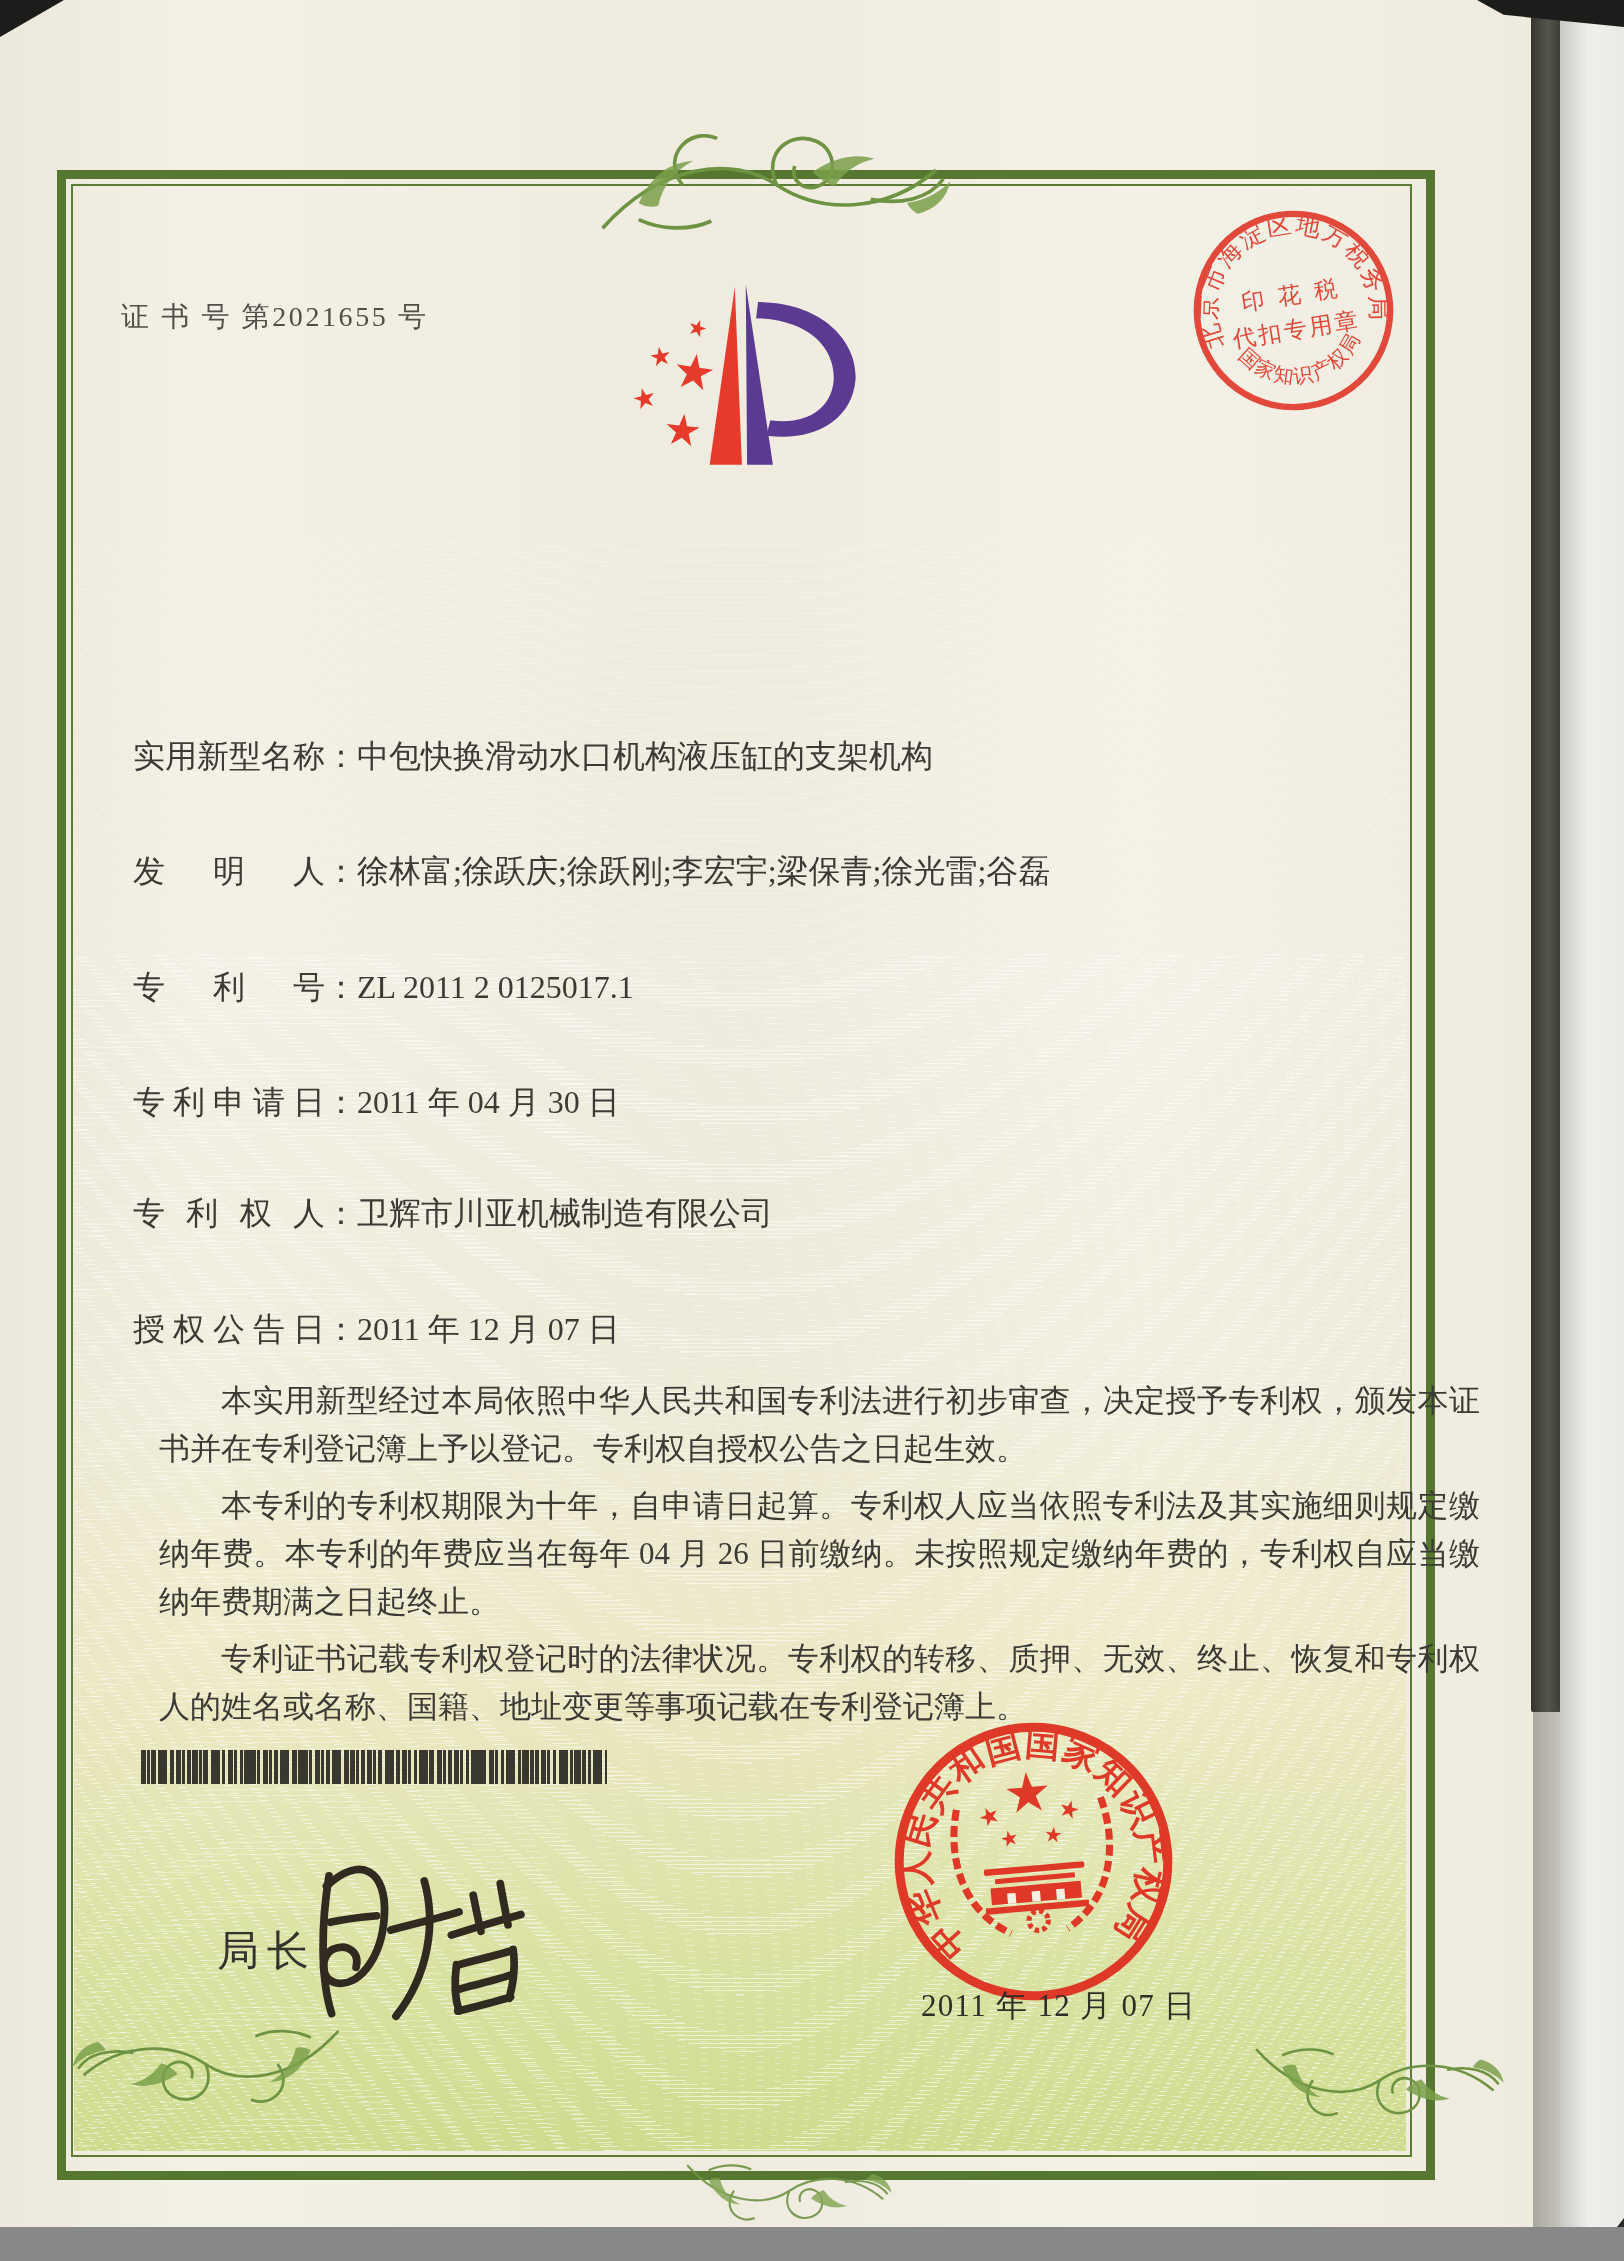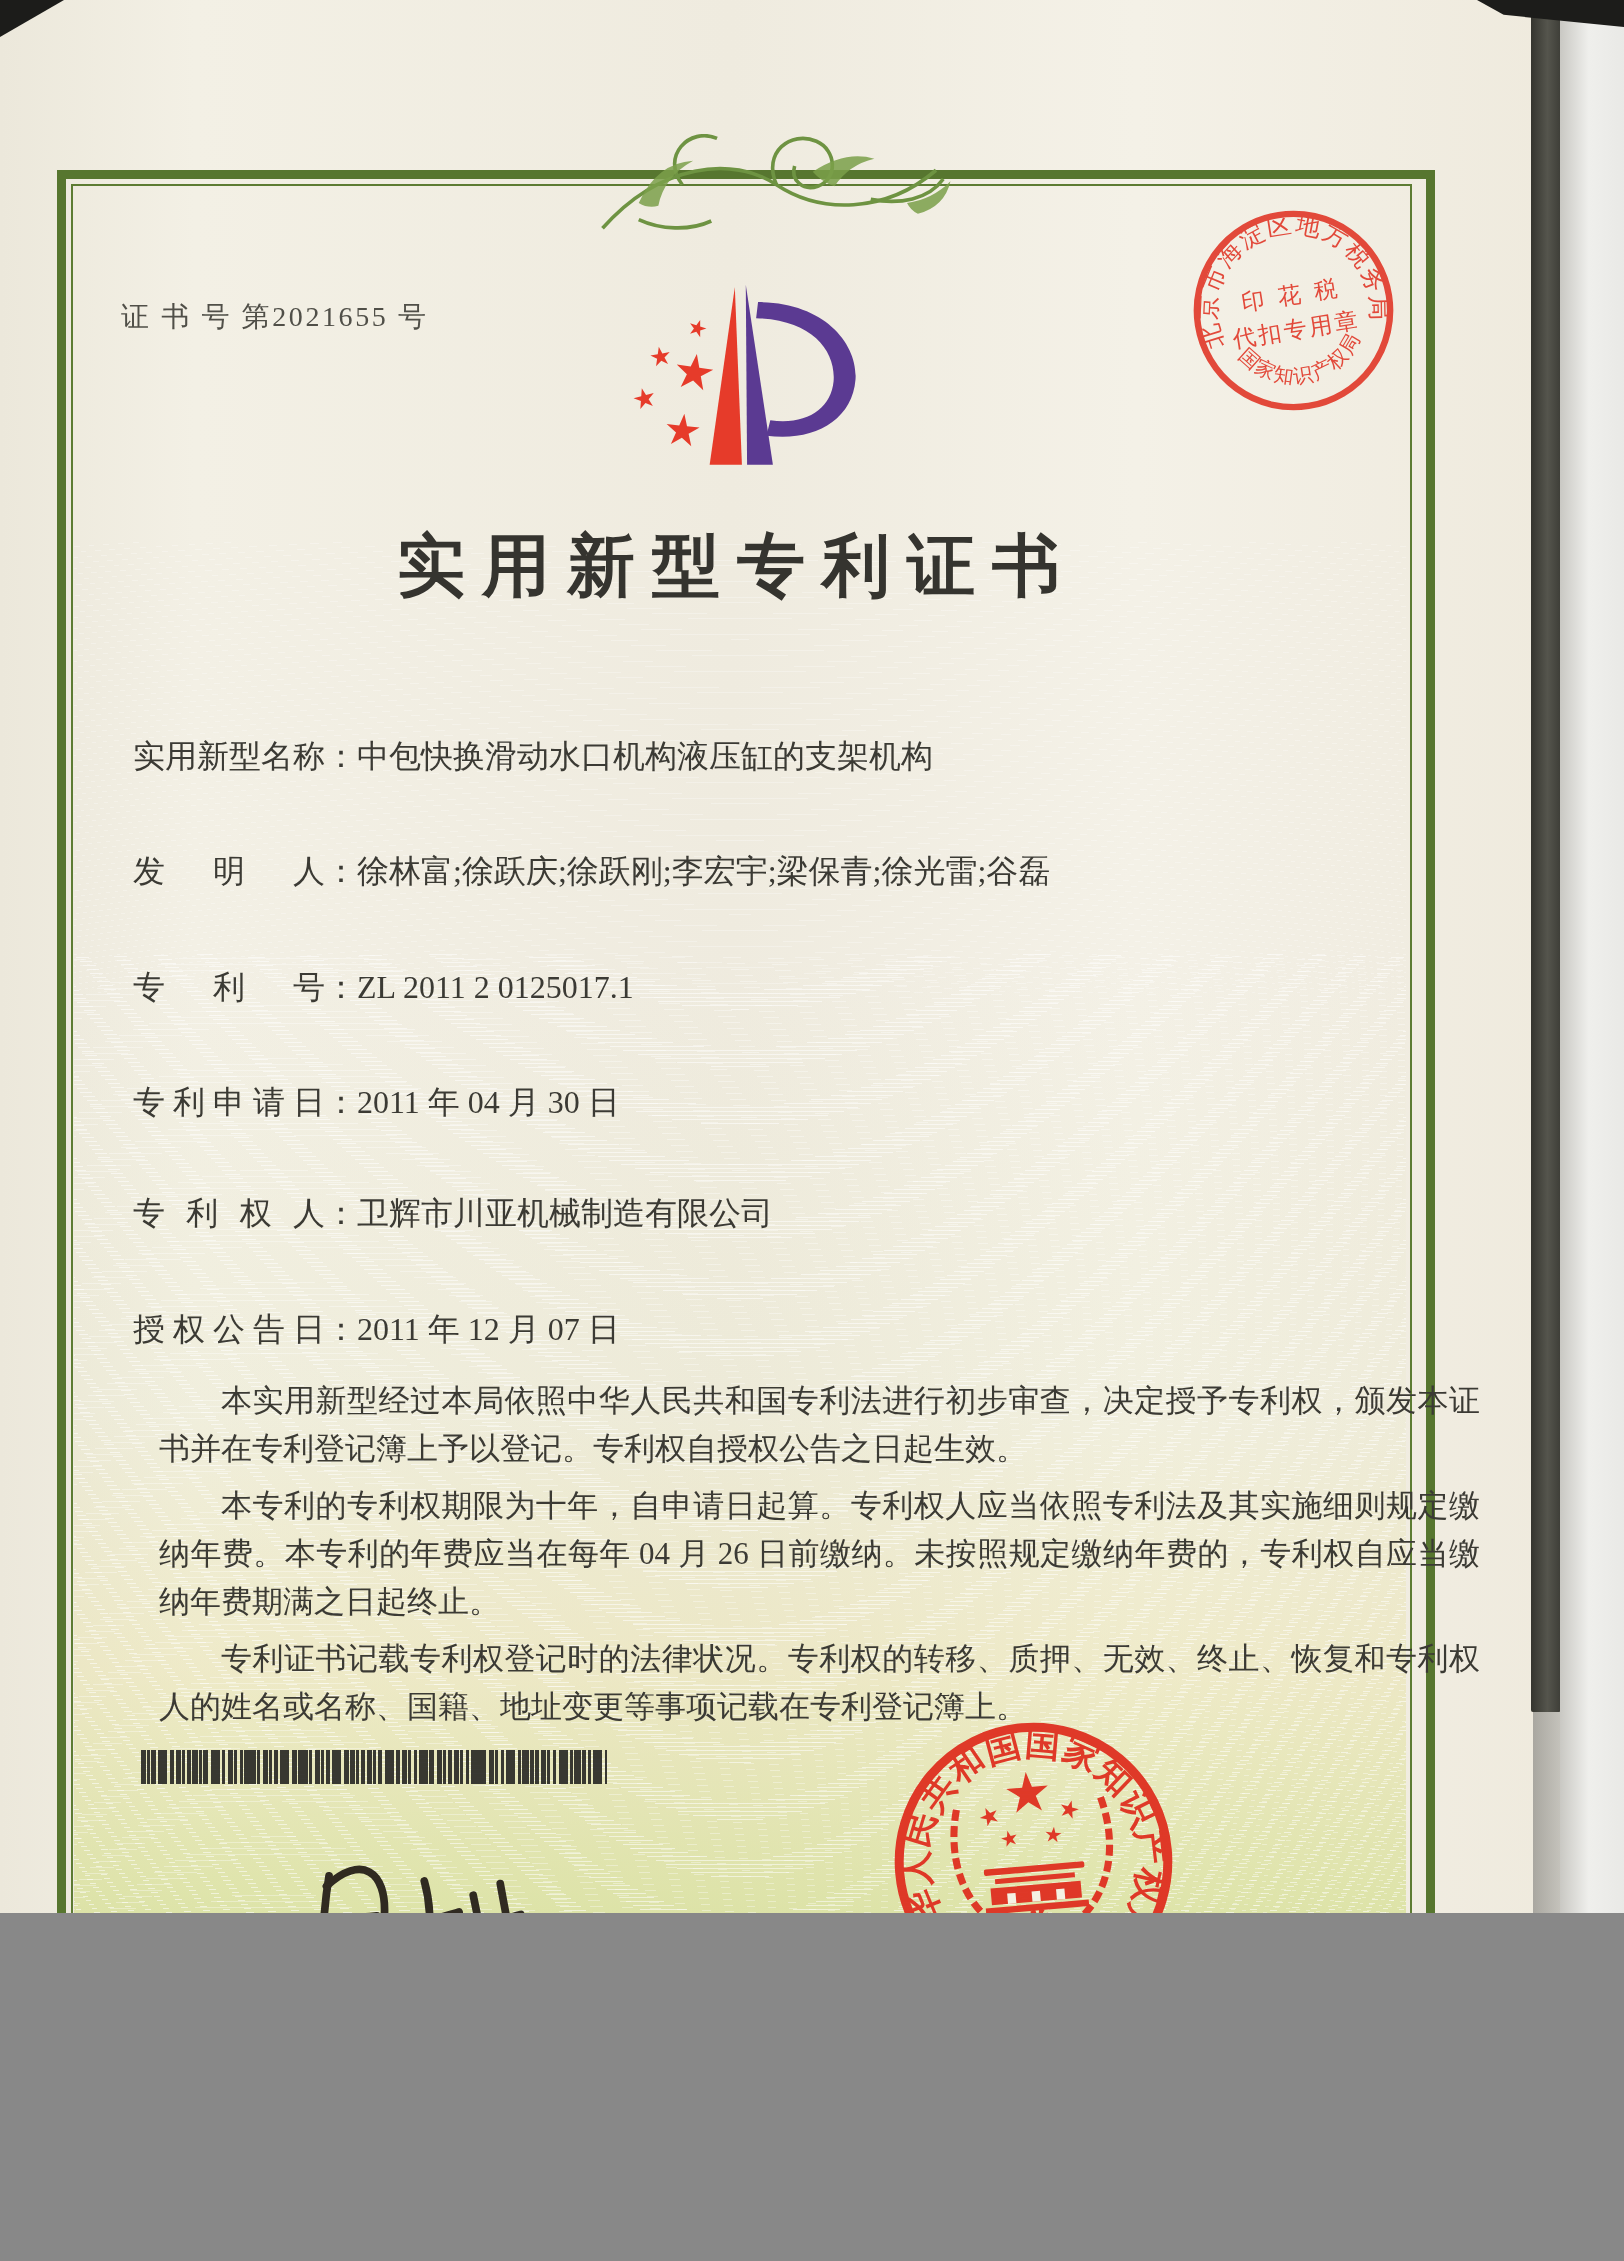--- a/index.html
+++ b/index.html
@@ -1,17 +1,17 @@
 <!DOCTYPE html>
 <html style="font-size:10.3px"><head>
 <meta charset="utf-8">
 <style>
   html,body{margin:0;padding:0;background:#888;}
   .page{
-    position:relative;width:1624px;height:1913px;overflow:hidden;
+    position:relative;width:1624px;height:2227px;overflow:hidden;
     background:linear-gradient(90deg,#ece8db 0,#f3f0e5 12%,#efebdf 45%,#f4f1e7 70%,#eee9dc 100%);
     font-family:"Liberation Serif","DejaVu Serif",serif;color:#3b3a34;
   }
   
   .edge-right{position:absolute;left:1560px;top:0;width:64px;height:2261px;
     background:linear-gradient(90deg,#c9c8c3,#efefec 45%,#e9e9e6);}
   .strip-dark{position:absolute;left:1531px;top:0;width:30px;height:1712px;
     background:linear-gradient(90deg,#35352f,#55554d 55%,#3d3d37);border-radius:1.9px;}
   .strip-light{position:absolute;left:1533px;top:1712px;width:27px;height:549px;
     background:linear-gradient(90deg,#a9a7a0,#c4c2bb);}
@@ -128,21 +128,20 @@
     <text font-size="38" fill="#e2493a" letter-spacing="3">
       <textPath href="#taxTop" startOffset="50%" text-anchor="middle">北京市海淀区地方税务局</textPath>
     </text>
     <text font-size="31" fill="#e2493a" letter-spacing="2">
       <textPath href="#taxBot" startOffset="50%" text-anchor="middle">国家知识产权局</textPath>
     </text>
     <text x="170" y="158" font-size="36" fill="#e2493a" text-anchor="middle" letter-spacing="6">印 花 税</text>
     <text x="170" y="212" font-size="36" fill="#e2493a" text-anchor="middle" letter-spacing="4">代扣专用章</text>
   </svg>
 
-  <div class="title">实用新型专利证书</div>
 
   <div class="field" style="top:735px">
     <span class="flabel">实用新型名称</span><span>：</span><span>中包快换滑动水口机构液压缸的支架机构</span>
   </div>
   <div class="field" style="top:850px">
     <span class="flabel">发明人</span><span>：</span><span>徐林富;徐跃庆;徐跃刚;李宏宇;梁保青;徐光雷;谷磊</span>
   </div>
   <div class="field" style="top:966px">
     <span class="flabel">专利号</span><span>：</span><span>ZL 2011 2 0125017.1</span>
   </div>

